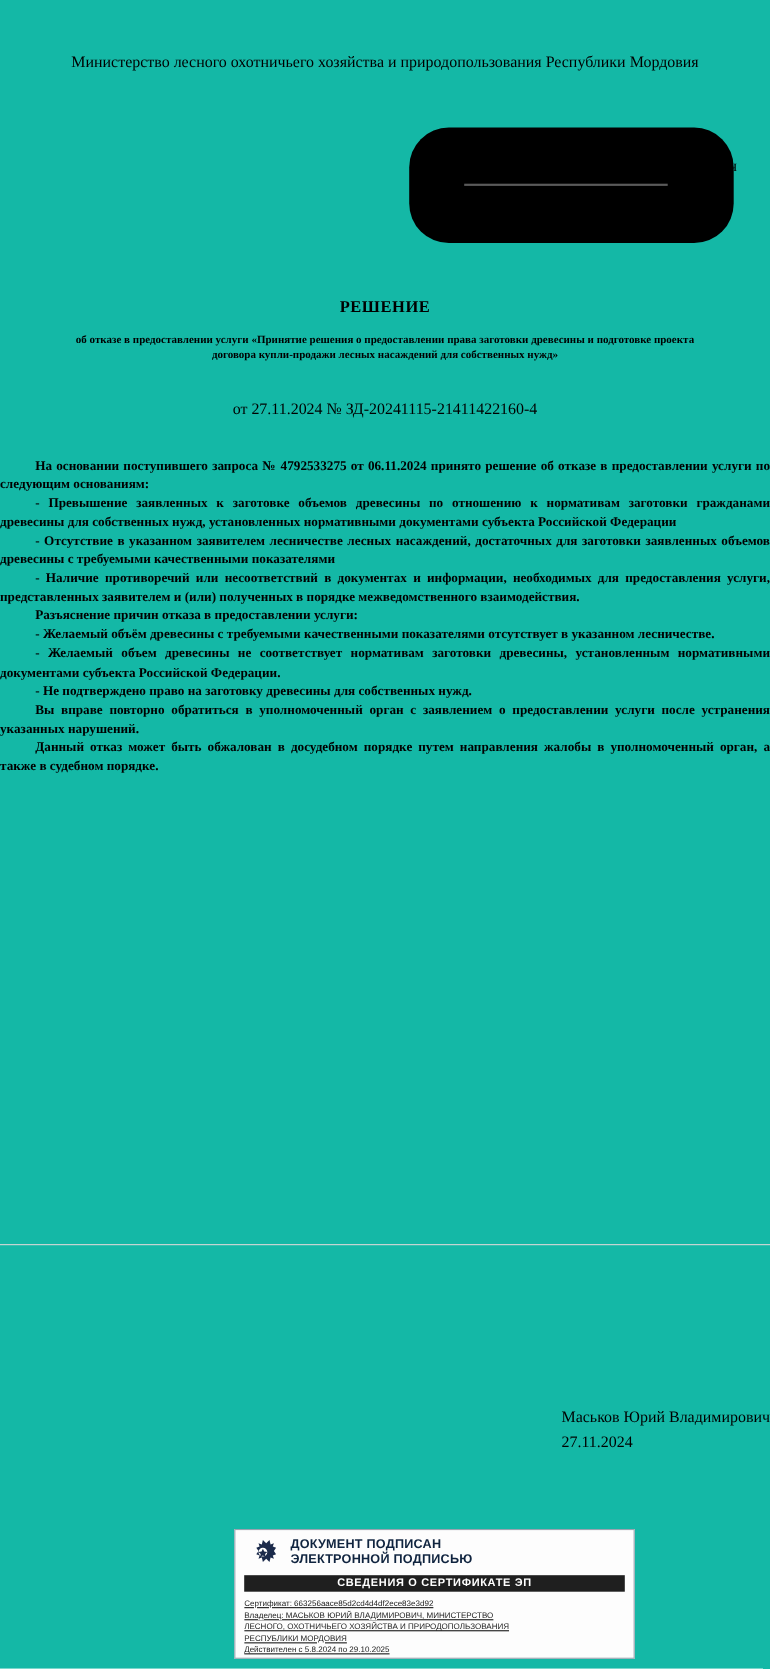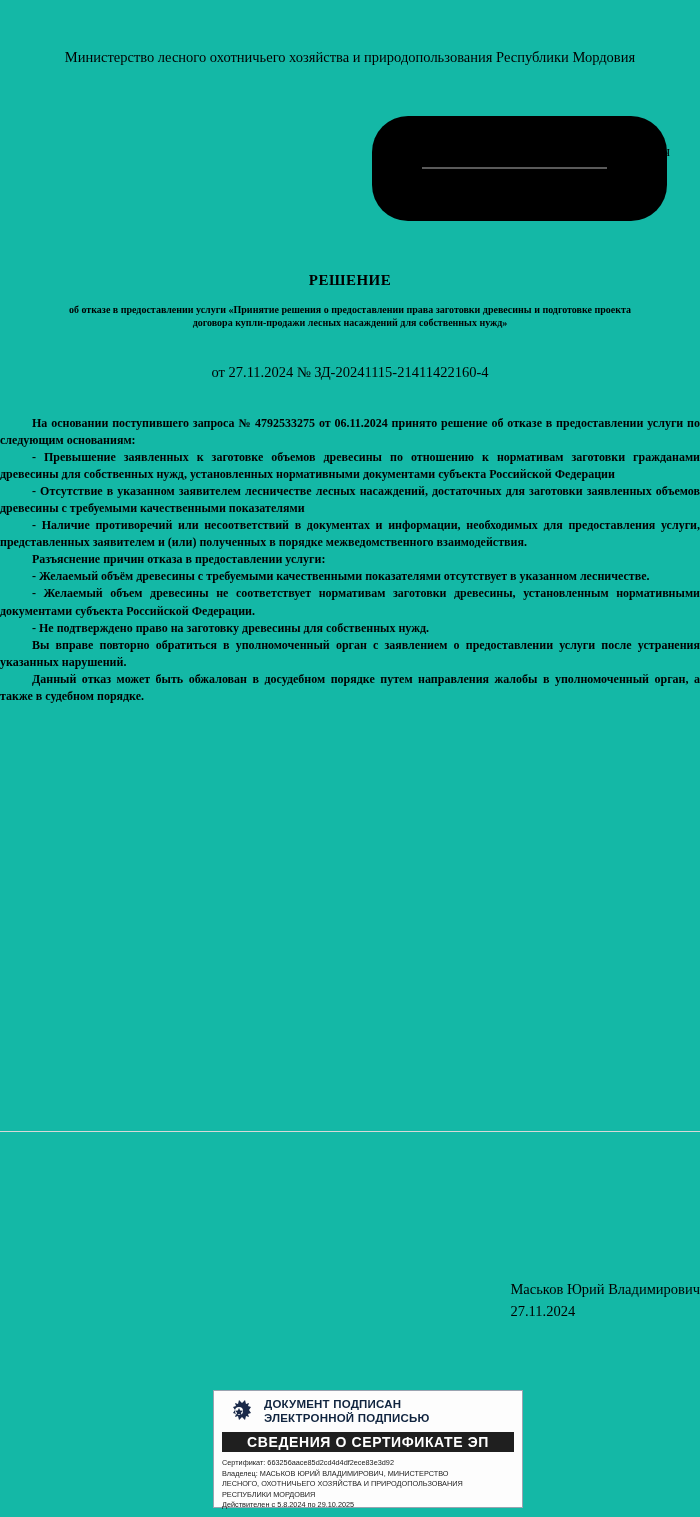--- a/index.html
+++ b/index.html
@@ -107,21 +107,21 @@
     right: 0px;
     top: 1278px;
     text-align: left;
     font-size: 14.5px;
     line-height: 1.55;
   }
   .stamp {
     position: absolute;
     left: 213px;
     top: 1390px;
-    width: 310px;
+    width: 364px;
     height: 118px;
     border: 1px solid #9aa3b0;
     background: #fdfdfd;
     box-sizing: border-box;
     padding: 6px 8px 4px 8px;
     font-family: "Liberation Sans", sans-serif;
   }
   .stamp-head {
     display: flex;
     align-items: center;
@@ -142,35 +142,36 @@
     font-size: 11.5px;
     font-weight: bold;
     line-height: 1.18;
     color: #10243f;
     letter-spacing: 0.2px;
   }
   .stamp-bar {
     margin-top: 5px;
     background: #1f1f1f;
     color: #ffffff;
-    font-size: 14px;
+    font-size: 10px;
     font-weight: bold;
     text-align: center;
     letter-spacing: 0.6px;
     padding: 2px 0 2px 0;
   }
   .stamp-lines {
     margin-top: 6px;
     font-size: 7.3px;
     line-height: 1.45;
     color: #1a1a1a;
   }
   .stamp-lines div {
     white-space: nowrap;
     overflow: hidden;
+    text-decoration: underline;
   }
 </style>
 </head>
 <body>
 
 <div class="page">
 
   <div class="org-title">Министерство лесного охотничьего хозяйства и природопользования Республики Мордовия</div>
 
   <div class="redaction-wrap">

